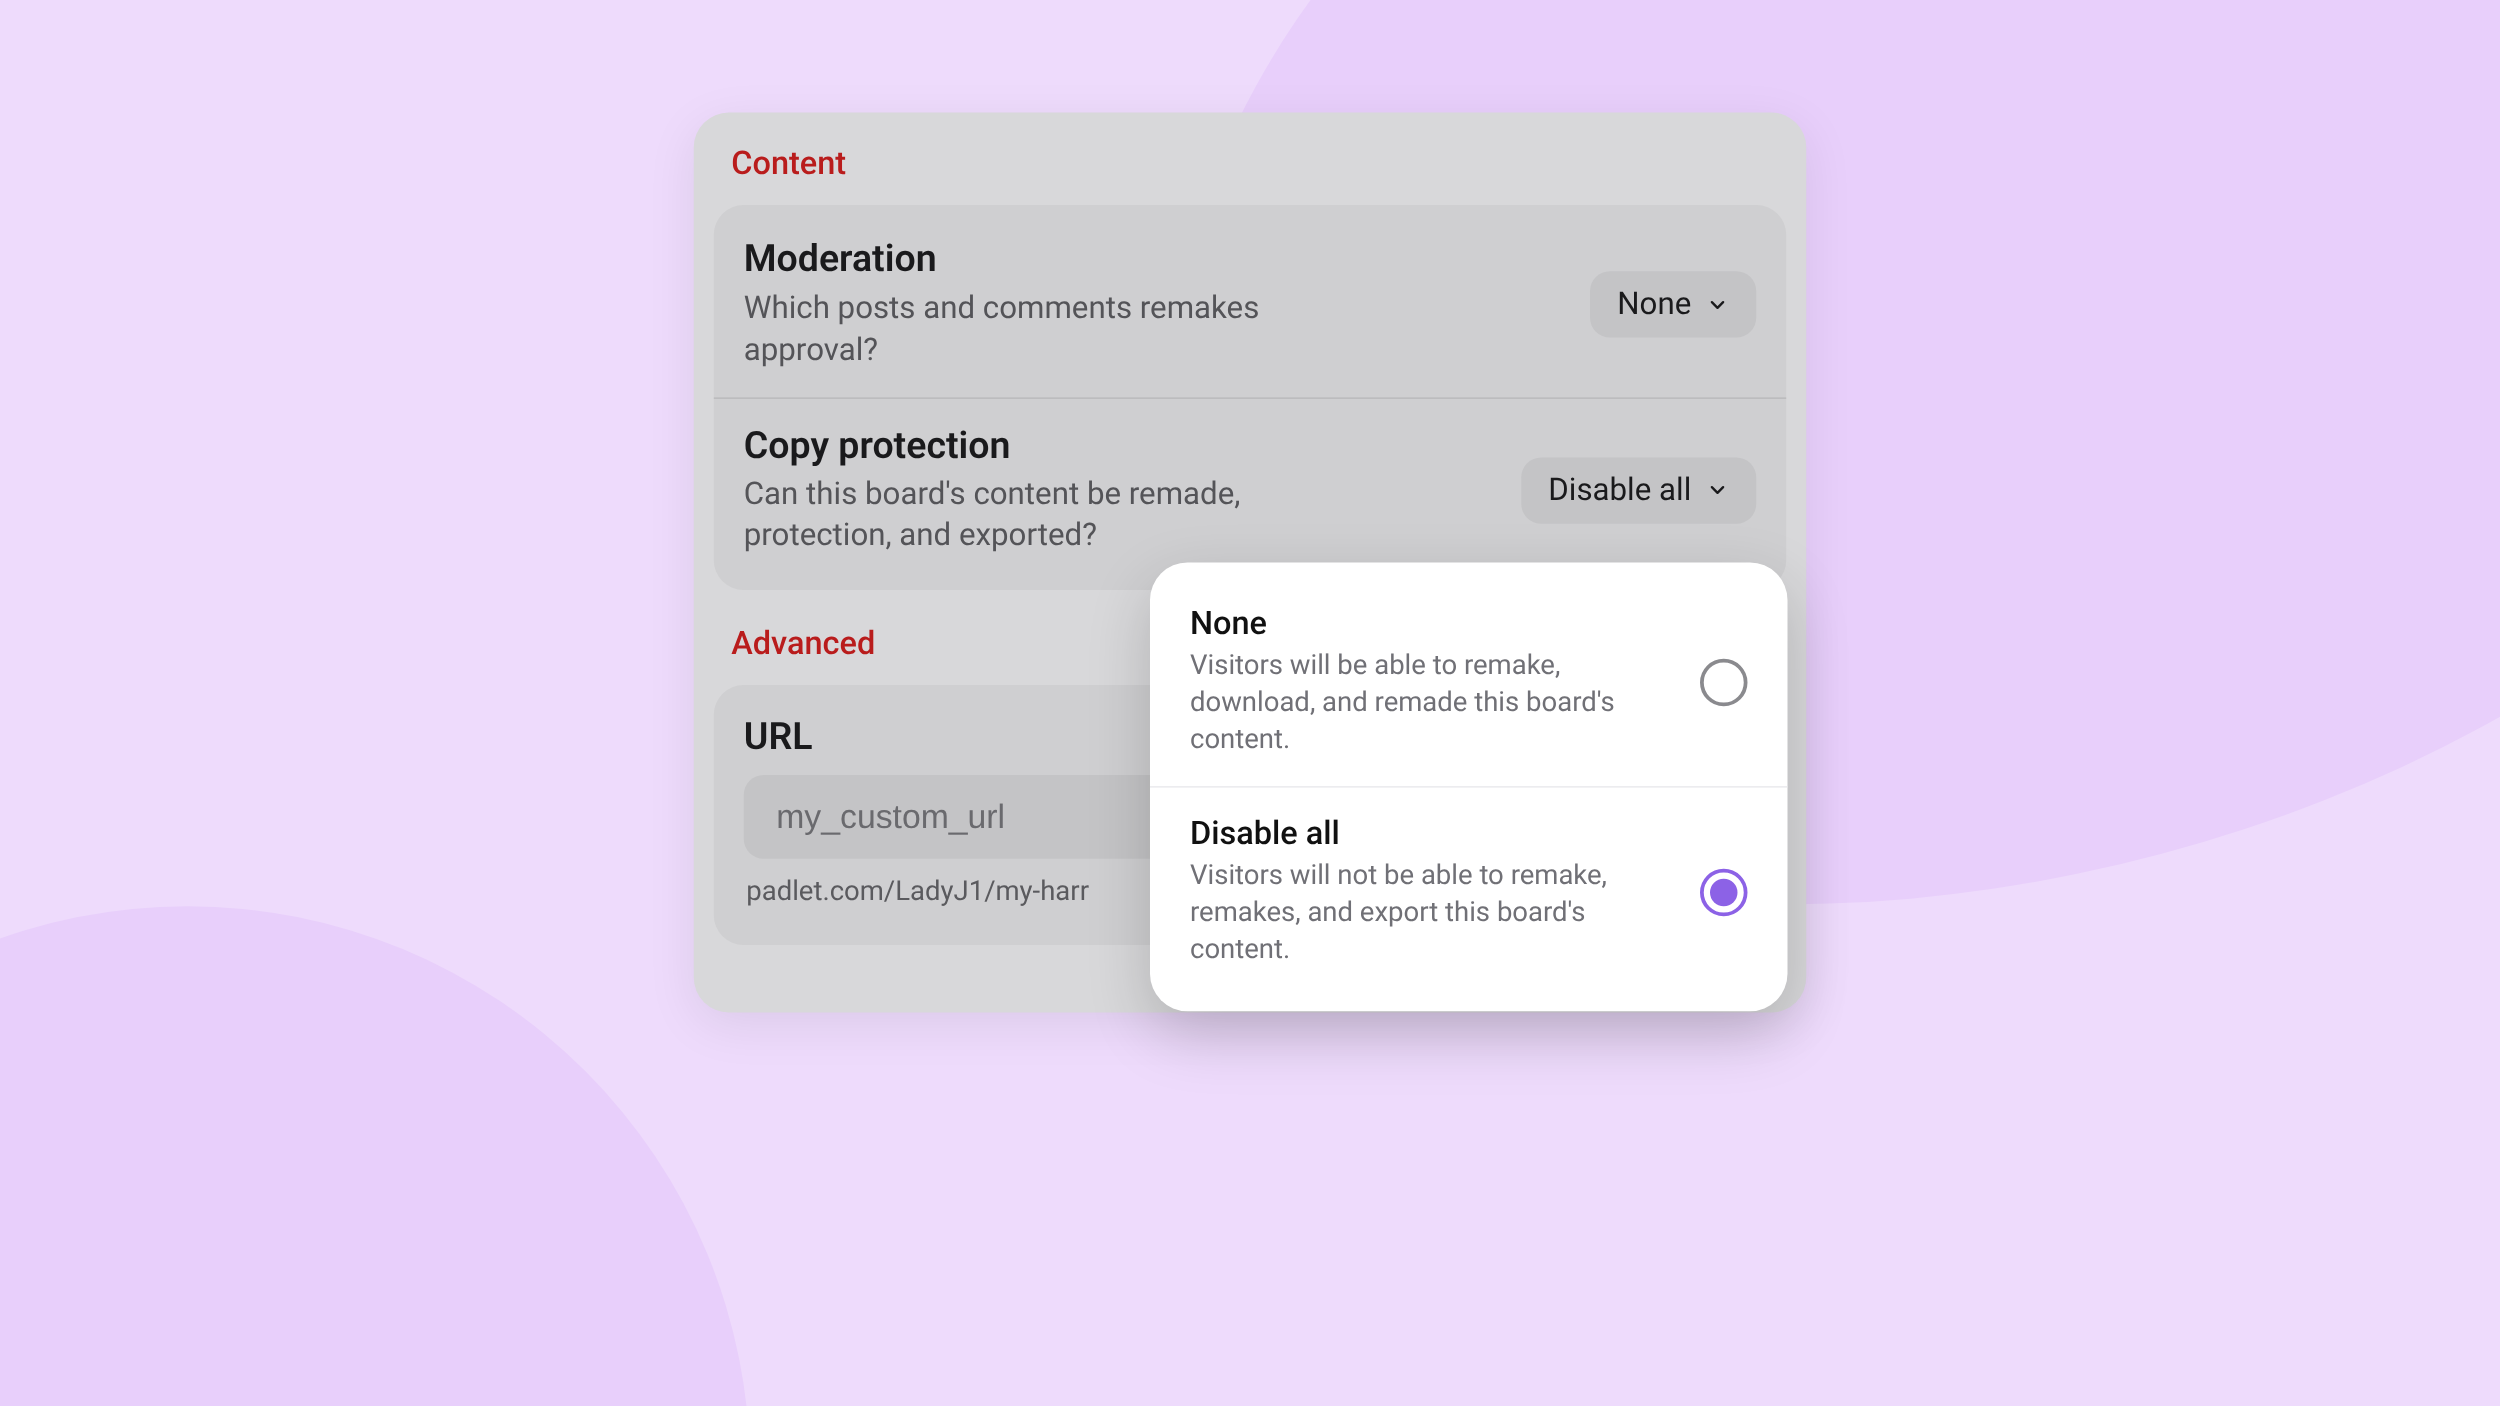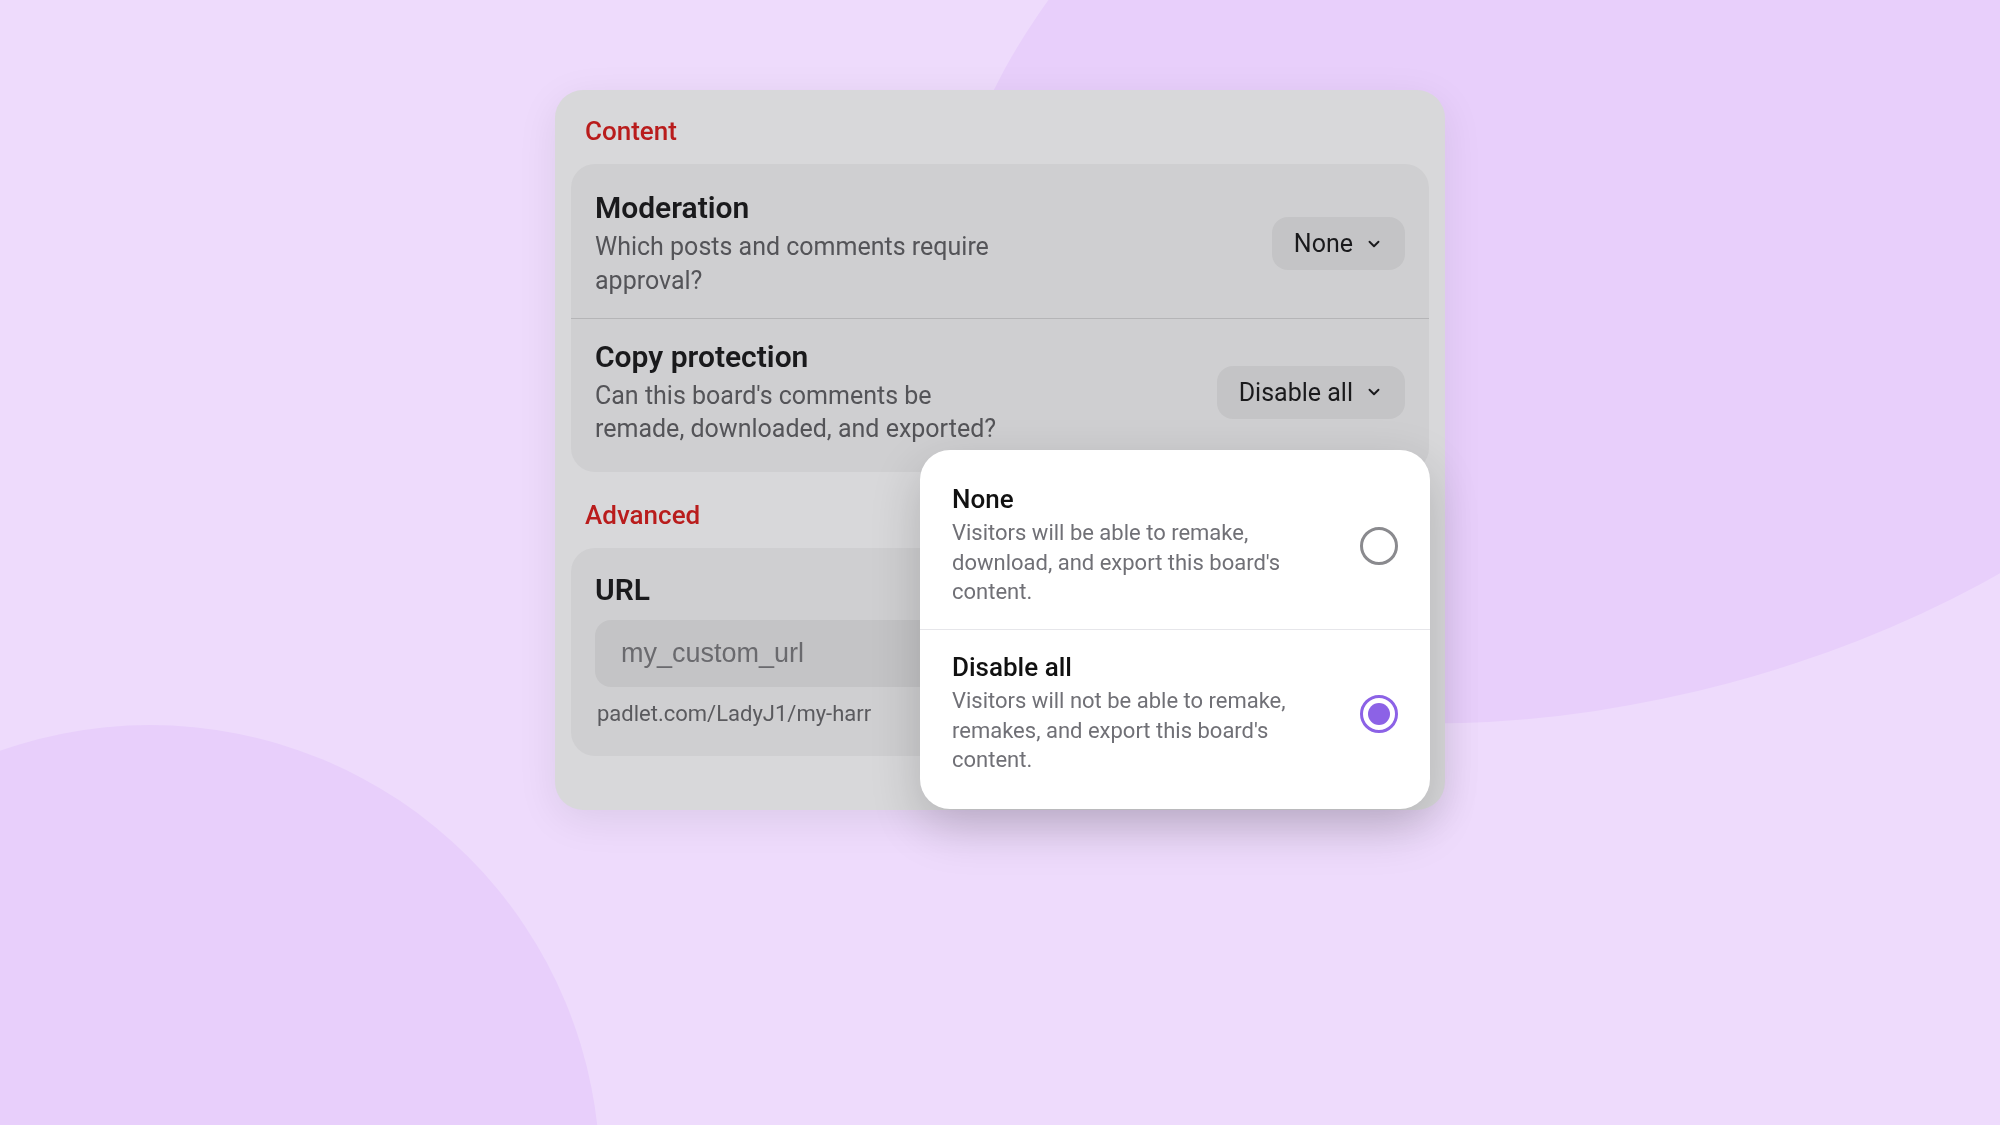--- a/index.html
+++ b/index.html
@@ -141,36 +141,36 @@
 <div class="bg-wave-bottom"></div>
 
 <div class="panel">
 
   <div class="section-title">Content</div>
 
   <div class="card">
     <div class="row">
       <div class="row-text">
         <div class="row-title">Moderation</div>
-        <div class="row-desc">Which posts and comments require approval?</div>
+        <div class="row-desc">Which posts and comments remakes approval?</div>
       </div>
       <div class="dropdown">
         <span>None</span>
         <span class="chevron">
           <svg viewBox="0 0 24 24" width="18" height="18" fill="none" stroke="#1a1a1c" stroke-width="2.5" stroke-linecap="round" stroke-linejoin="round">
               <polyline points="6 9 12 15 18 9"></polyline>
             </svg>
         </span>
       </div>
     </div>
 
     <div class="row">
       <div class="row-text">
         <div class="row-title">Copy protection</div>
-        <div class="row-desc">Can this board's comments be remade, downloaded, and exported?</div>
+        <div class="row-desc">Can this board's content be remade, protection, and exported?</div>
       </div>
       <div class="dropdown">
         <span>Disable all</span>
         <span class="chevron">
           <svg viewBox="0 0 24 24" width="18" height="18" fill="none" stroke="#1a1a1c" stroke-width="2.5" stroke-linecap="round" stroke-linejoin="round">
               <polyline points="6 9 12 15 18 9"></polyline>
             </svg>
         </span>
       </div>
     </div>
@@ -185,21 +185,21 @@
       <div class="url-caption">padlet.com/LadyJ1/my-harr</div>
     </div>
   </div>
 
 </div>
 
 <div class="popover">
   <div class="option">
     <div class="option-text">
       <div class="option-title">None</div>
-      <div class="option-desc">Visitors will be able to remake, download, and export this board's content.</div>
+      <div class="option-desc">Visitors will be able to remake, download, and remade this board's content.</div>
     </div>
     <div class="radio"></div>
   </div>
   <div class="option">
     <div class="option-text">
       <div class="option-title">Disable all</div>
       <div class="option-desc">Visitors will not be able to remake, remakes, and export this board's content.</div>
     </div>
     <div class="radio selected"></div>
   </div>

